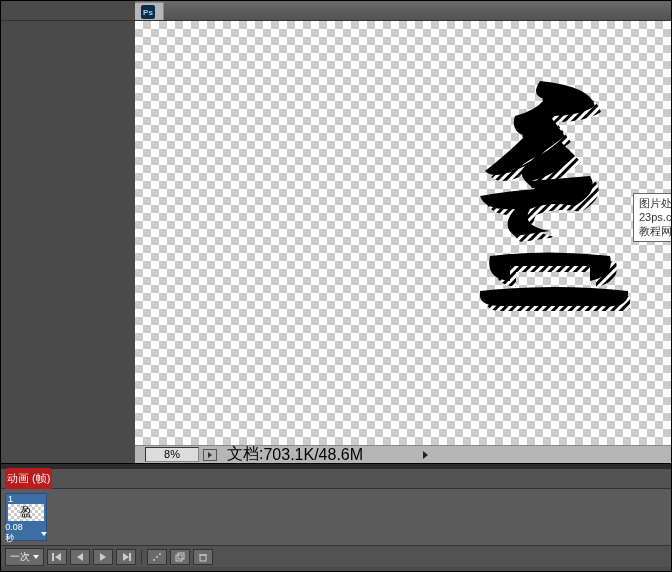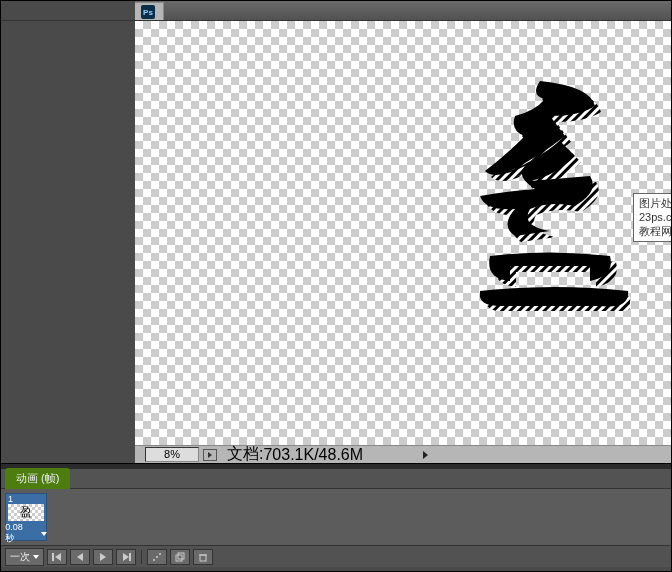--- a/index.html
+++ b/index.html
@@ -29,21 +29,21 @@
 .stamp { position: absolute; left: 498px; top: 172px; background: #fff; border: 1px solid #666; padding: 3px 5px; font-size: 11px; color: #333; line-height: 1.25; }
 .bottom-bar { height: 18px; background: #b6b6b6; display: flex; align-items: center; border-top: 1px solid #888; color: #000; }
 .zoom { width: 54px; height: 15px; border: 1px inset #888; background: #ddd; margin: 0 4px 0 10px; text-align: center; font-size: 11px; }
 .mini-frame { width: 14px; height: 12px; border: 1px solid #555; margin-right: 10px; display: flex; align-items: center; justify-content: center; }
 .tiny-tri { width: 0; height: 0; border-left: 4px solid #333; border-top: 3px solid transparent; border-bottom: 3px solid transparent; }
 .doc-info { font-size: 16px; }
 .arrow-btn { width: 0; height: 0; border-left: 5px solid #222; border-top: 4px solid transparent; border-bottom: 4px solid transparent; margin-left: 60px; }
 .sep-dark { height: 6px; background: #2b2b2b; border-top: 1px solid #000; }
 .anim-panel { background: #535353; }
 .anim-tabs { height: 20px; display: flex; align-items: center; border-bottom: 1px solid #333; }
-.anim-tab { background: #4d7c0f; color: #eee; padding: 3px 11px; font-size: 11px; border-top-left-radius: 3px; border-top-right-radius: 3px; margin-left: 4px; }
+.anim-tab { background: #b91c1c; color: #eee; padding: 3px 2px; font-size: 11px; border-top-left-radius: 3px; border-top-right-radius: 3px; margin-left: 4px; }
 .frames { height: 56px; background: #5c5c5c; padding: 4px; display: flex; gap: 4px; }
 .frame-item { width: 42px; background: #3a6ea5; border: 1px solid #2a4f78; display: flex; flex-direction: column; align-items: center; }
 .frame-num { font-size: 9px; color: #fff; align-self: flex-start; padding: 0 2px; }
 .frame-thumb { width: 36px; height: 30px; background: #fff;
   background-image:
     linear-gradient(45deg,#ccc 25%,transparent 25%),
     linear-gradient(-45deg,#ccc 25%,transparent 25%),
     linear-gradient(45deg,transparent 75%,#ccc 75%),
     linear-gradient(-45deg,transparent 75%,#ccc 75%);
   background-size: 6px 6px;

